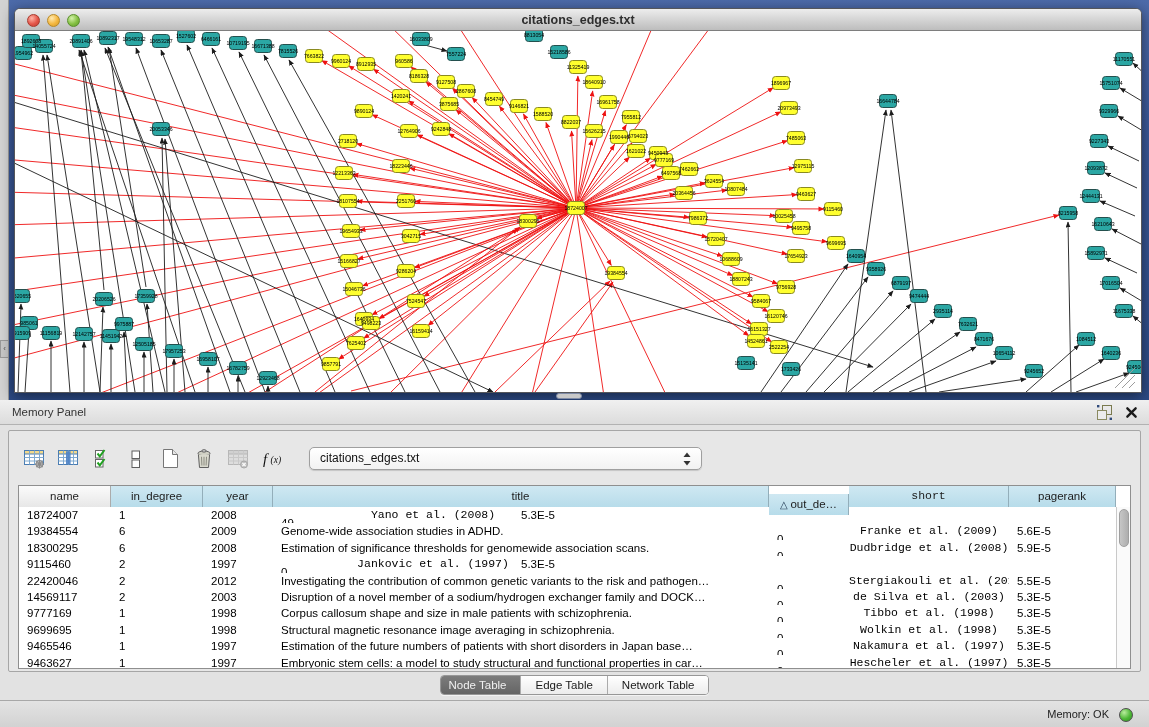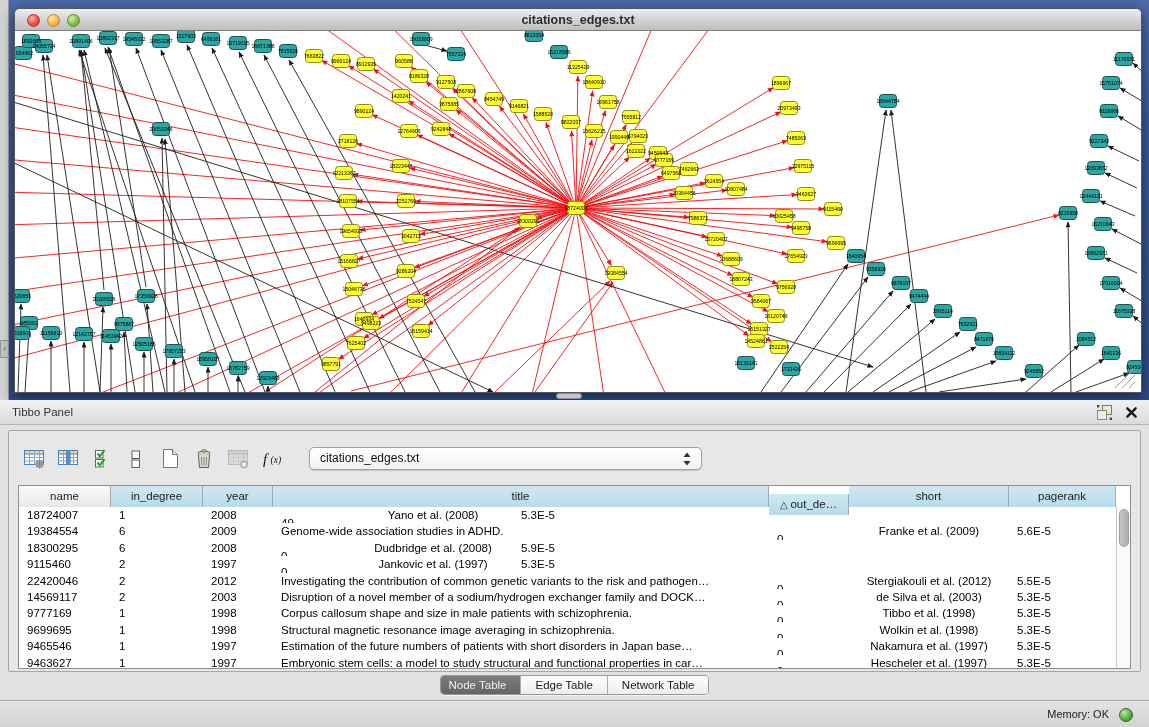--- a/index.html
+++ b/index.html
@@ -47,21 +47,21 @@
   .tablebox{position:absolute;left:9px;right:9px;top:54px;bottom:2px;border:1px solid #8f8f8f;background:#fff;overflow:hidden;}
   .thead{display:flex;height:21px;border-bottom:1px solid #9aa7ad;margin-right:14px;}
   .th{height:21px;line-height:20px;text-align:center;font-size:11.5px;color:#1c1c1c;
     background:linear-gradient(180deg,#cfe8f2,#b7dcea);border-right:1px solid #93aeba;overflow:hidden;white-space:nowrap;}
   .th.plain{background:linear-gradient(180deg,#fbfbfb,#e7e7e7);border-right:1px solid #ababab;}
   .th .sort{font-size:10px;color:#253c55;}
   .tbody{margin-right:14px;}
   .trow{display:flex;height:16.4px;background:#fff;}
   .td{font-size:11.5px;color:#000;line-height:16.4px;padding-left:8px;white-space:nowrap;overflow:hidden;}
   .td.c5{text-align:center;padding-left:0;}
-  .c0{width:92px;}.c1{width:92px;}.c2{width:70px;}.c3{width:496px;}.c4{width:80px;margin-top:8px;}.c5{width:160px;}.c6{flex:1;}
+  .c0{width:92px;}.c1{width:92px;}.c2{width:70px;}.c3{width:496px;}.c4{width:80px;margin-top:8px;}.c5{width:160px;font-family:Liberation Mono, monospace;}.c6{flex:1;}
   .vscroll{position:absolute;right:0;top:21px;bottom:0;width:14px;background:#fafafa;border-left:1px solid #c9c9c9;}
   .vthumb{position:absolute;left:1.5px;top:2px;width:10px;height:38px;border-radius:5px;
     background:linear-gradient(90deg,#c6c6c6,#aeaeae);border:1px solid #9f9f9f;}
 
   .tabs{position:absolute;left:50%;transform:translateX(-50%);top:275px;height:20px;display:flex;
     border:1px solid #979797;border-radius:4px;overflow:hidden;background:#fff;box-shadow:0 1px 0 rgba(255,255,255,.6);}
   .tab{height:100%;line-height:18px;font-size:11.5px;padding:0 14px;color:#1a1a1a;
     background:linear-gradient(180deg,#ffffff,#ececec);border-right:1px solid #ababab;}
   .tab:last-child{border-right:none;}
   .tab.active{background:linear-gradient(180deg,#7c7c7c,#656565);color:#f0f0f0;padding-left:8px;}
@@ -511,21 +511,21 @@
           <line x1="1107" y1="357" x2="1120" y2="344" stroke="#9d9d9d" stroke-width="1"></line>
           <line x1="1114" y1="357" x2="1120" y2="351" stroke="#9d9d9d" stroke-width="1"></line>
         </svg>
     </div>
   </div>
   <div class="splitter"></div>
 </div>
 
 <div class="tpanel">
   <div class="tp-header">
-    <div class="tp-title">Tibbo Panel</div>
+    <div class="tp-title">Memory Panel</div>
     <div class="tp-hicons">
       <span>
         <svg width="19" height="19" viewBox="0 0 19 19">
           <rect x="7.5" y="2.5" width="9" height="9" fill="none" stroke="#7a7a4e"></rect>
           <rect x="2.5" y="7.5" width="9" height="9" fill="#ececec" stroke="#8a8a60"></rect>
           <rect x="2" y="2" width="2.4" height="2.4" fill="#2f4a7a"></rect>
           <rect x="14.6" y="14.6" width="2.4" height="2.4" fill="#2f4a7a"></rect>
         </svg>
       </span>
       <span>
@@ -630,20 +630,21 @@
             <div class="td c2">2009</div>
             <div class="td c3">Genome-wide association studies in ADHD.</div>
             <div class="td c4">0</div>
             <div class="td c5">Franke et al. (2009)</div>
             <div class="td c6">5.6E-5</div>
           </div>
           <div class="trow">
             <div class="td c0">18300295</div>
             <div class="td c1">6</div>
             <div class="td c2">2008</div>
+            <div class="td c3">Estimation of significance thresholds for genomewide association scans.</div>
             <div class="td c4">0</div>
             <div class="td c5">Dudbridge et al. (2008)</div>
             <div class="td c6">5.9E-5</div>
           </div>
           <div class="trow">
             <div class="td c0">9115460</div>
             <div class="td c1">2</div>
             <div class="td c2">1997</div>
             <div class="td c4">0</div>
             <div class="td c5">Jankovic et al. (1997)</div>

